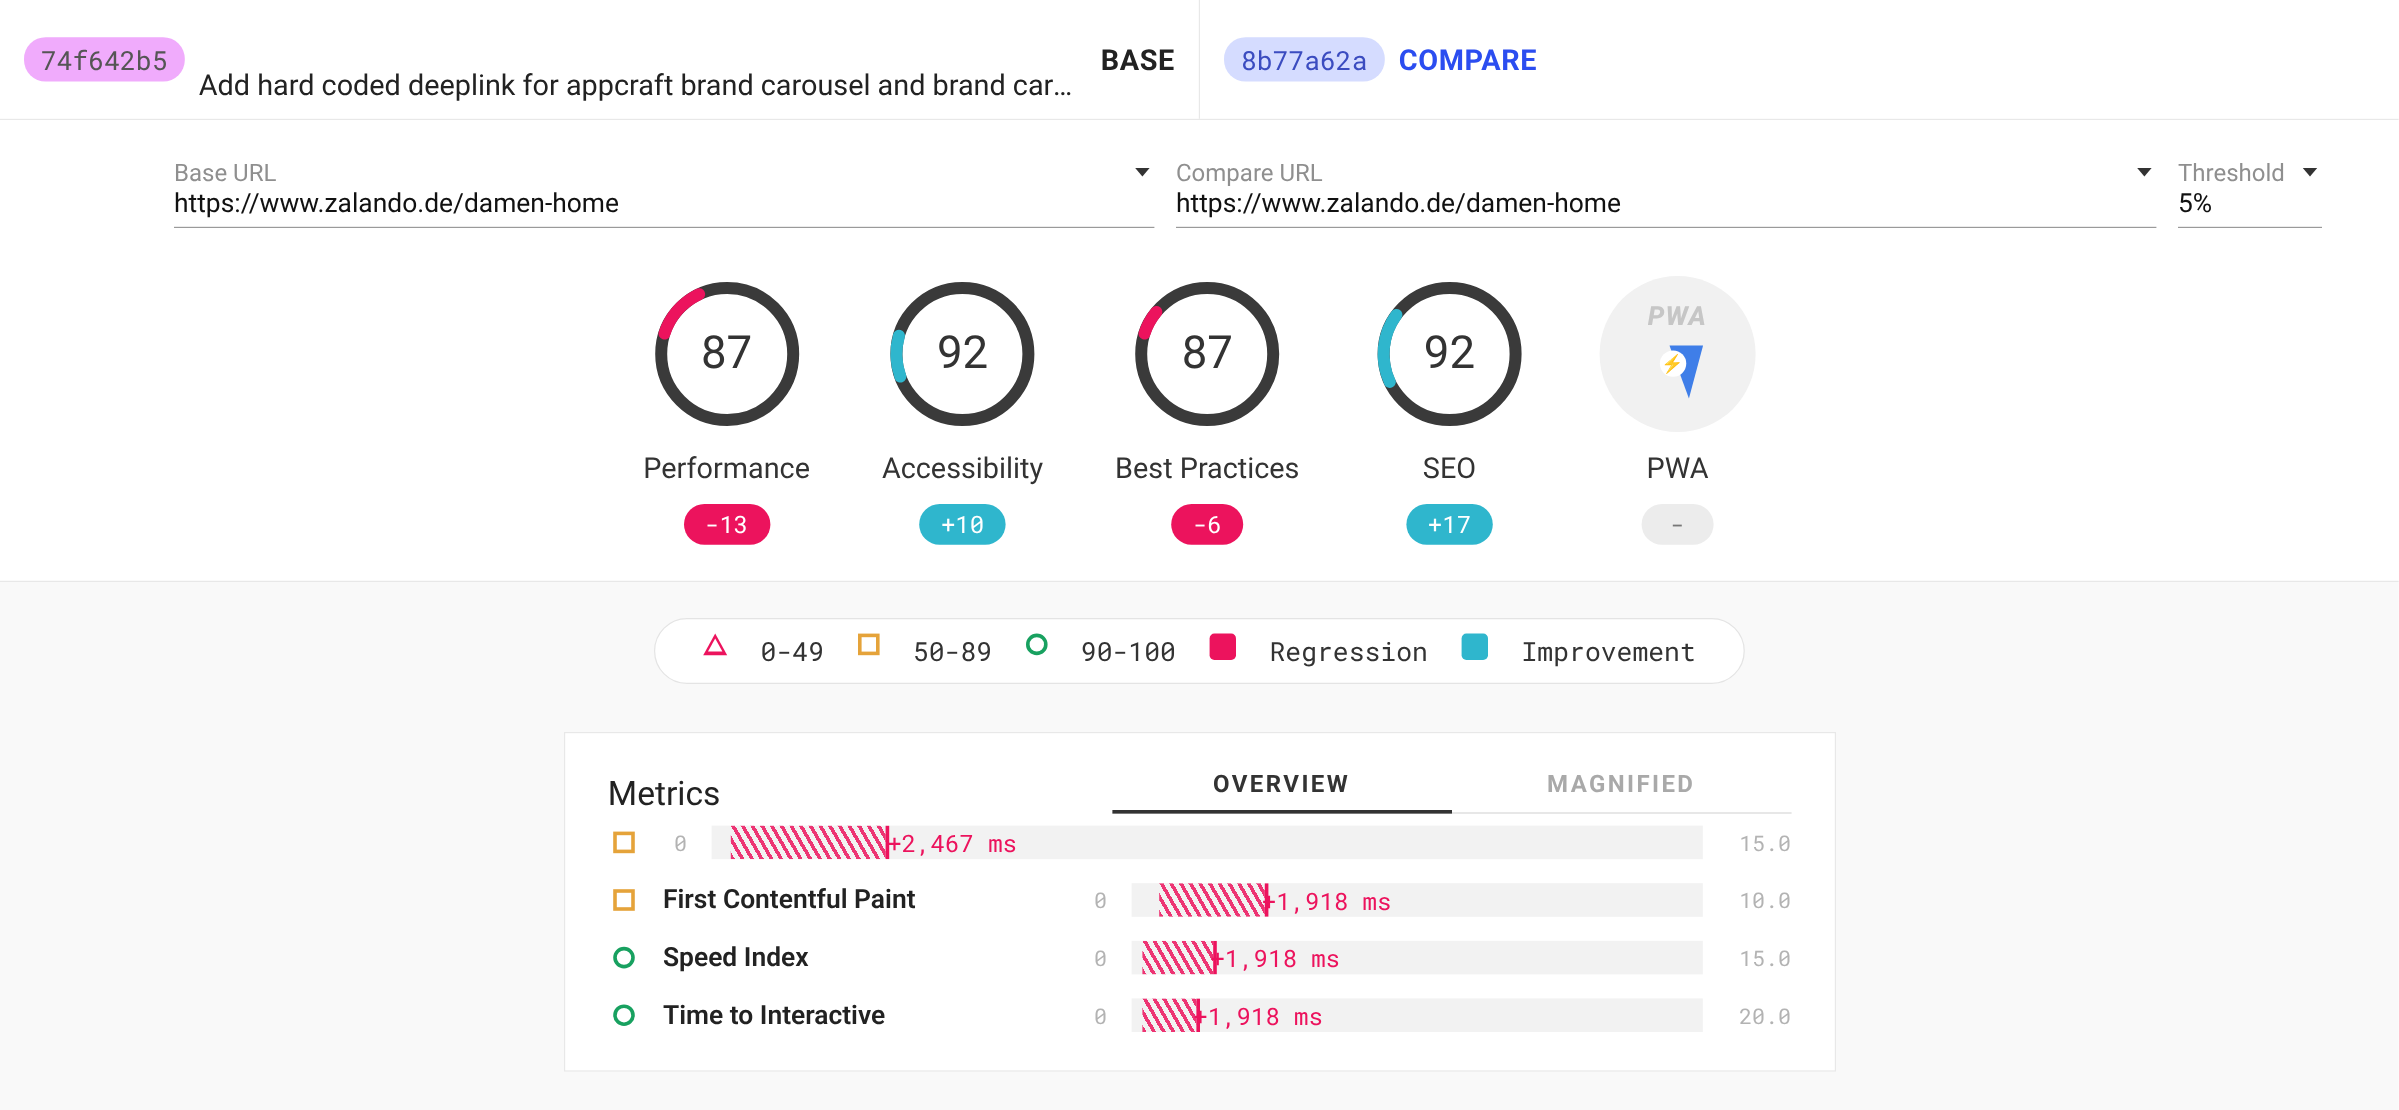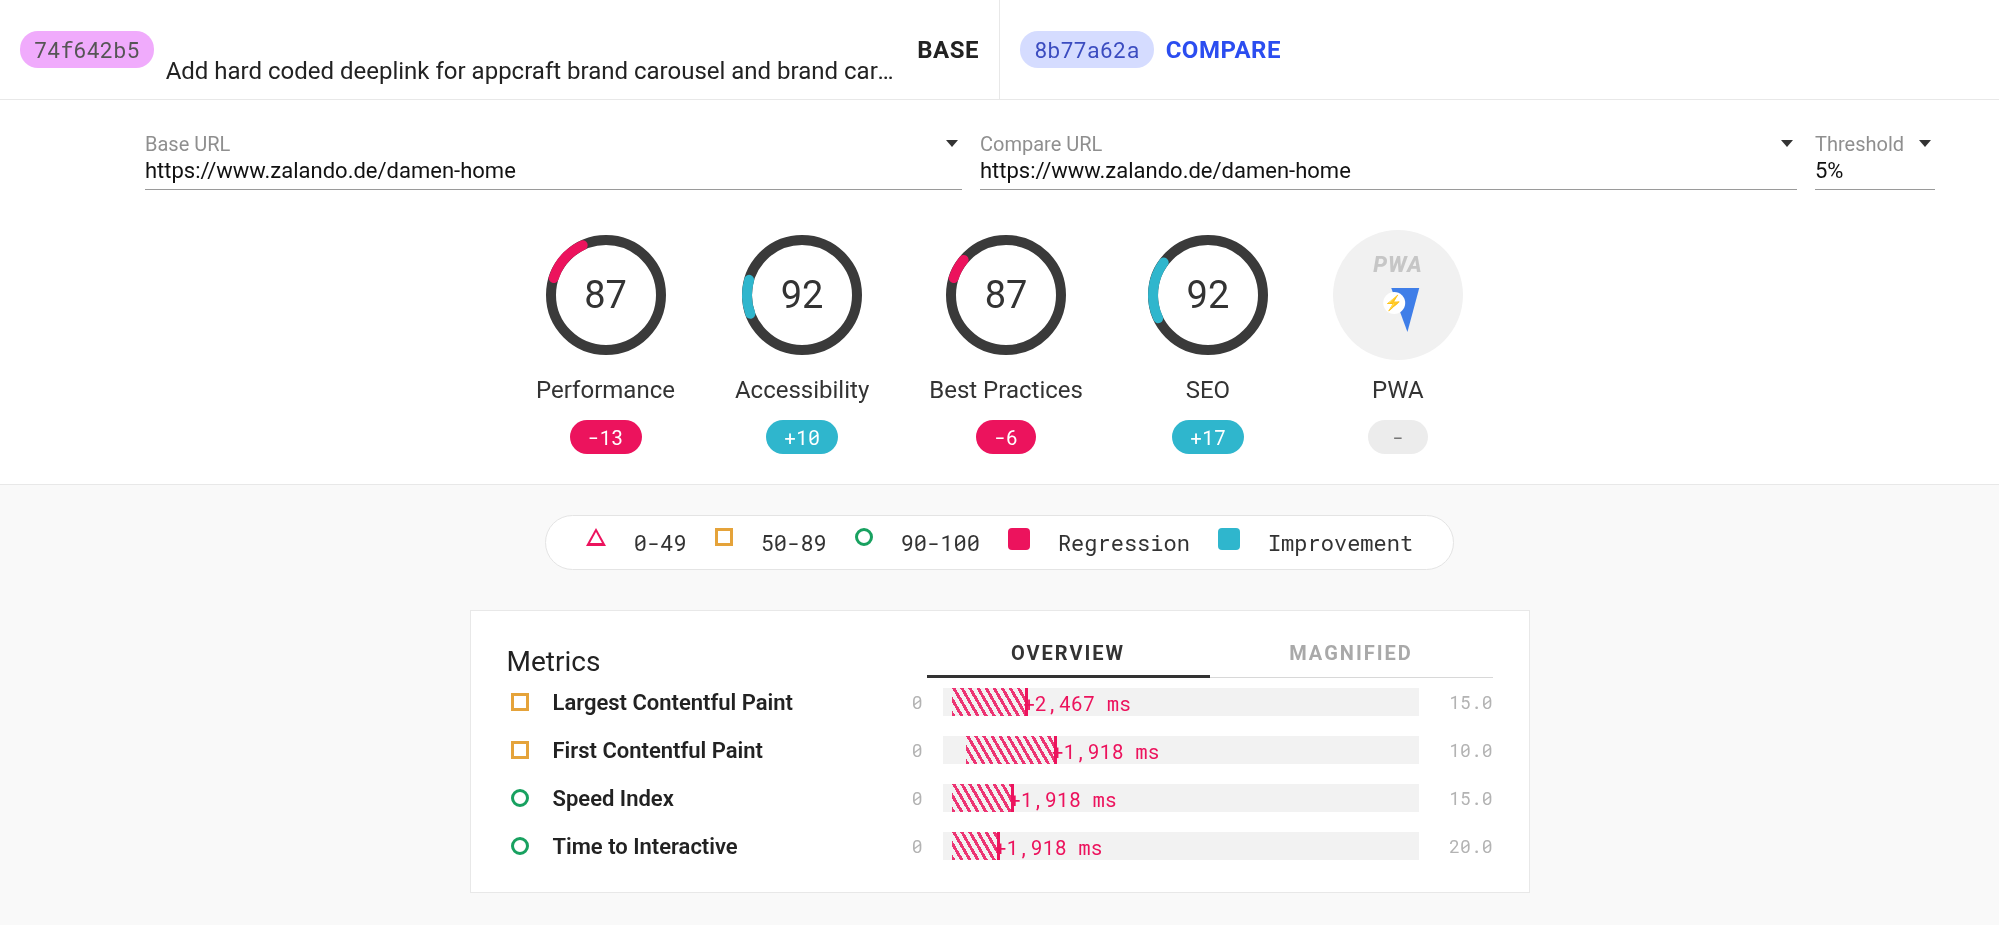--- a/index.html
+++ b/index.html
@@ -359,21 +359,20 @@
       <div class="metrics-tabs">
         <span class="tab active">OVERVIEW</span>
         <span class="tab">MAGNIFIED</span>
       </div>
     </div>
     <div id="metric-rows">
         <div class="metric-row">
     <span class="shape">
             <span class="sq"></span>
           </span>
-    <span class="metric-name">Largest Contentful Paint</span>
     <span class="metric-zero">0</span>
     <span class="metric-bar">
       <span class="fill" style="left:2%;width:16%"></span>
       <span class="metric-delta" style="position:absolute;left:19%;top:2px;">+2,467 ms</span>
     </span>
     <span class="metric-max">15.0</span>
         </div>
         <div class="metric-row">
     <span class="shape">
             <span class="sq"></span>

